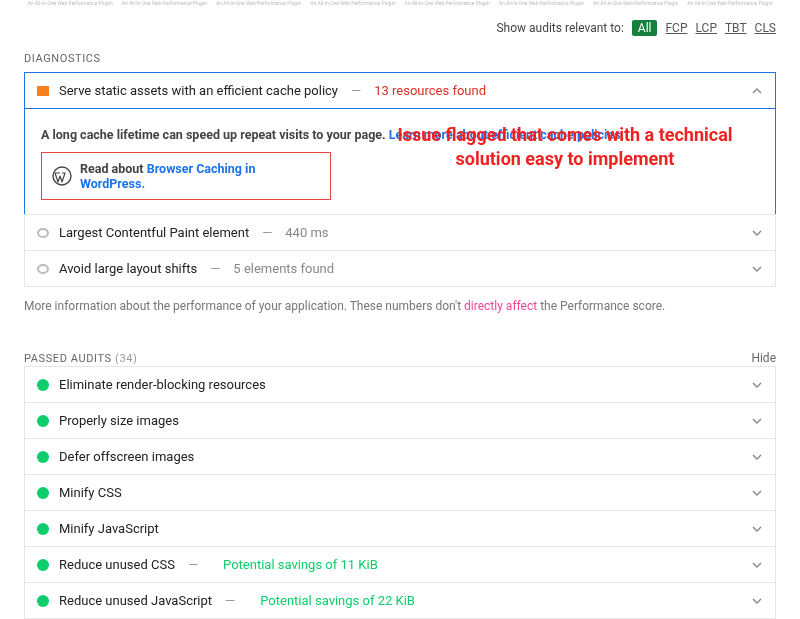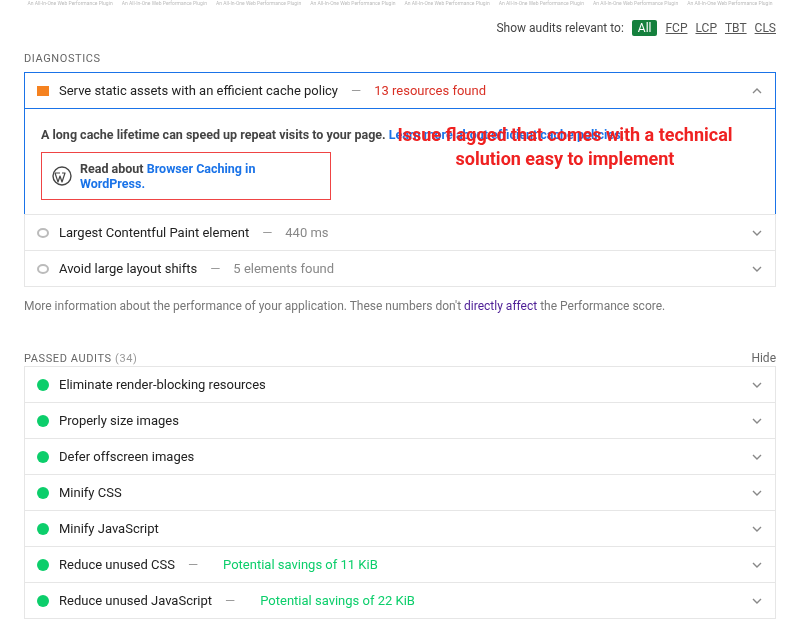--- a/index.html
+++ b/index.html
@@ -128,21 +128,21 @@
     font-size: 18px;
     text-align: center;
     line-height: 1.35;
     pointer-events: none;
   }
   .more-info {
     padding: 12px 24px 10px 24px;
     font-size: 12px;
     color: #777;
   }
-  .more-info a { color: #4c1d95; text-decoration: none; }
+  .more-info a { color: #ec4899; text-decoration: none; }
   .passed-header {
     display: flex;
     align-items: baseline;
     padding: 28px 24px 2px 24px;
   }
   .passed-header .left {
     font-size: 11px;
     letter-spacing: 0.6px;
     color: #666;
   }

